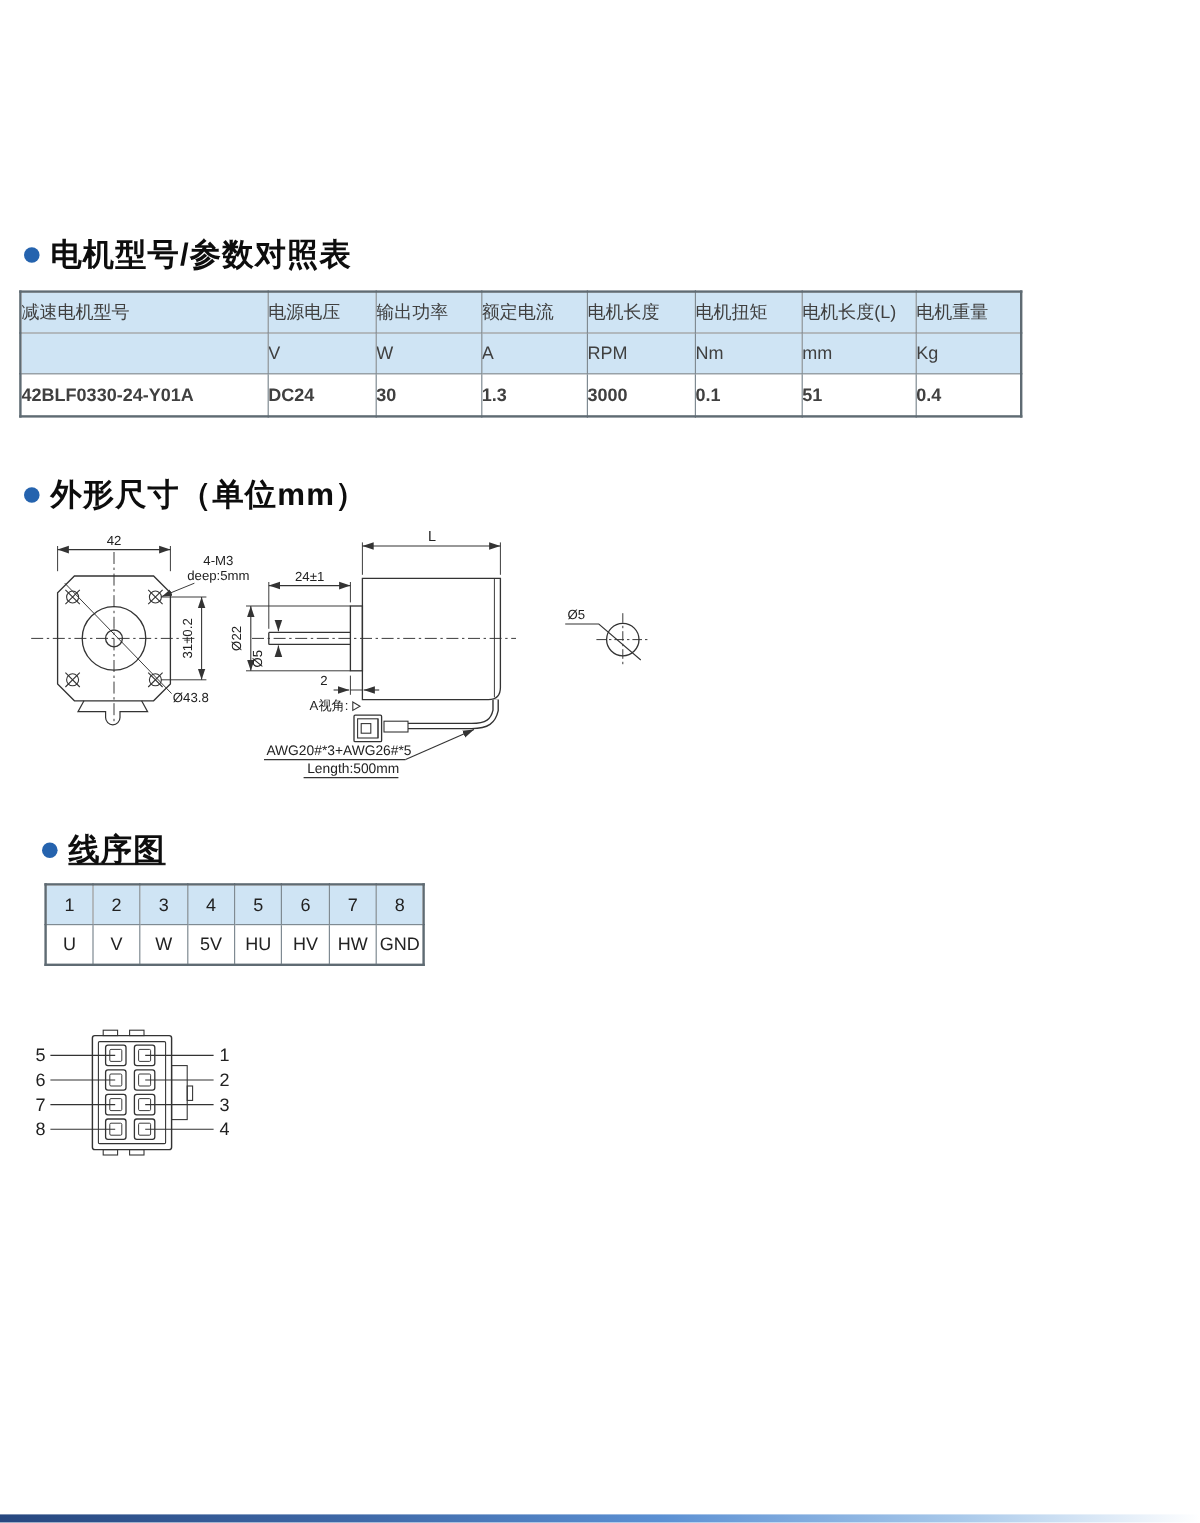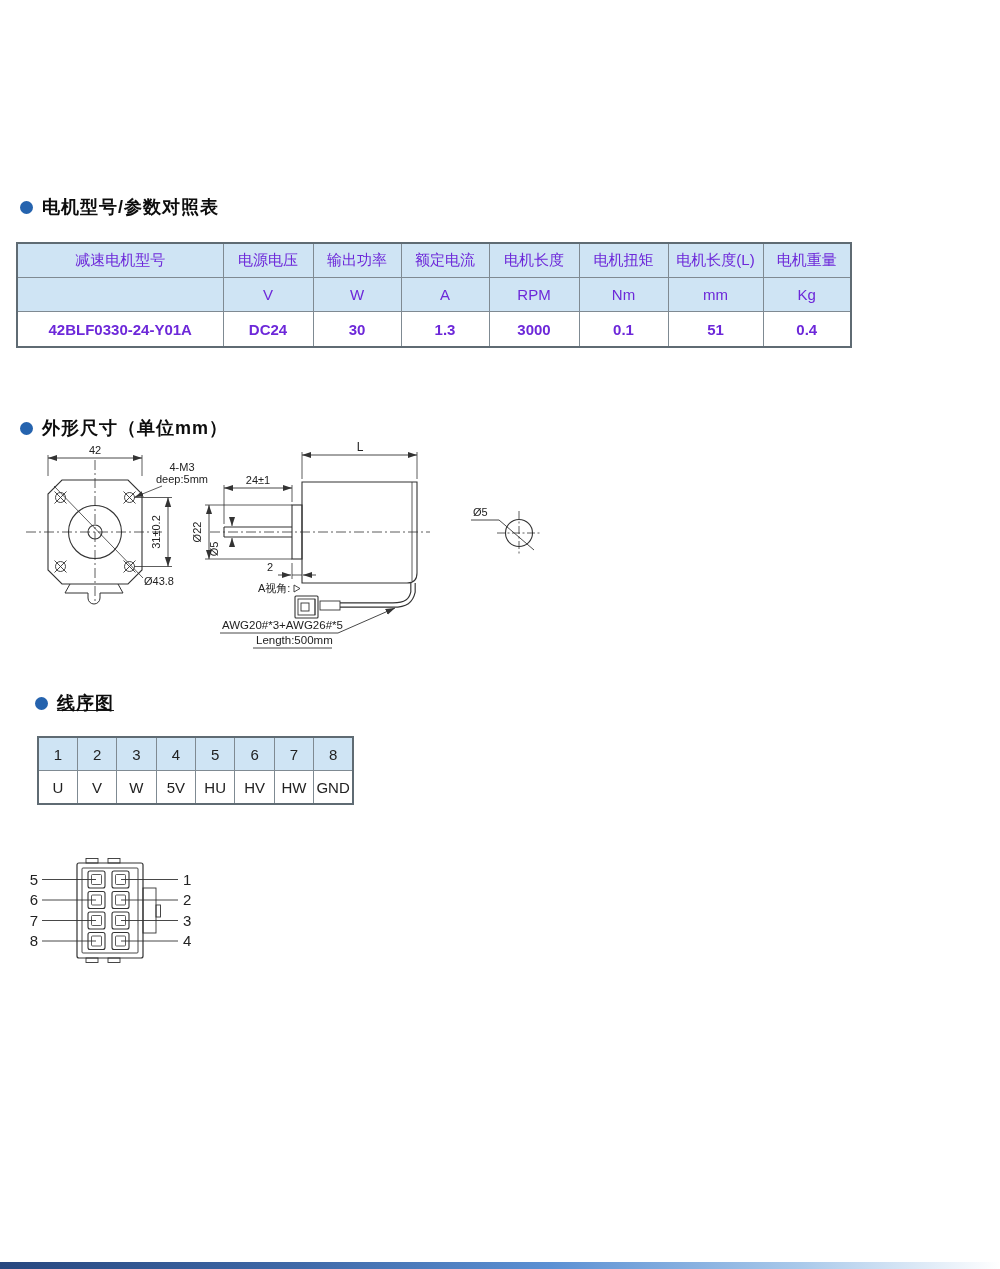--- a/index.html
+++ b/index.html
@@ -3,26 +3,26 @@
 <meta charset="utf-8">
 <style>
   html,body{margin:0;padding:0;background:#ffffff;}
   .page{
     position:relative;width:1000px;height:1269px;background:#ffffff;overflow:hidden;
     font-family:"Liberation Sans","DejaVu Sans",sans-serif;color:#1a1a1a;
   }
   
   .sec{position:absolute;display:flex;align-items:center;gap:9px;}
   .sec .dot{width:13px;height:13px;border-radius:50%;background:#2563ae;flex:0 0 auto;}
-  .sec .txt{font-size:18px;font-weight:700;color:#0d0d0d;letter-spacing:1px;white-space:nowrap;text-align:center;}
+  .sec .txt{font-size:26px;font-weight:700;color:#0d0d0d;letter-spacing:1px;white-space:nowrap;text-align:center;}
   
   table{border-collapse:collapse;table-layout:fixed;}
   .ptable{position:absolute;left:16px;top:242px;border:2px solid #5f6b73;}
-  .ptable td{border:1px solid #7f8a92;text-align:center;vertical-align:middle;
-             font-size:15px;color:#6d28d9;padding:0;height:33px;white-space:nowrap;overflow:hidden;}
+  .ptable td{border:1px solid #7f8a92;vertical-align:middle;
+             font-size:15px;color:#404040;padding:0;height:33px;white-space:nowrap;overflow:hidden;}
   .ptable tr.hd td{background:#cfe4f4;}
   .ptable tr.r1 td{height:34px;font-weight:bold;}
   
   .wtable{position:absolute;left:37px;top:736px;width:317px;border:2px solid #5f6b73;}
   .wtable td{border:1px solid #7f8a92;text-align:center;vertical-align:middle;
              font-size:15px;color:#222;padding:0;height:32px;white-space:nowrap;overflow:hidden;}
   .wtable tr.hd td{background:#cfe4f4;}
   .wtable tr.cn td{font-size:14px;height:34px;}
   
   .dwg{position:absolute;}
@@ -79,21 +79,21 @@
       <td>30</td>
       <td>1.3</td>
       <td>3000</td>
       <td>0.1</td>
       <td>51</td>
       <td>0.4</td>
     </tr>
   </tbody>
     </table>
 
-  <div class="sec" style="left:20px;top:416px;">
+  <div class="sec" style="left:20px;top:395px;">
     <span class="dot"></span>
     <span class="txt">外形尺寸（单位mm）</span>
   </div>
 
   <svg class="dwg" style="left:10px;top:435px;" width="620" height="230" viewBox="0 0 620 230">
     <defs>
       <marker id="ar" viewBox="0 0 10 8" markerWidth="11" markerHeight="9" refX="9.5" refY="4" orient="auto-start-reverse">
           <polygon points="0,0.8 9.5,4 0,7.2" fill="#333"></polygon>
         </marker>
     </defs>

